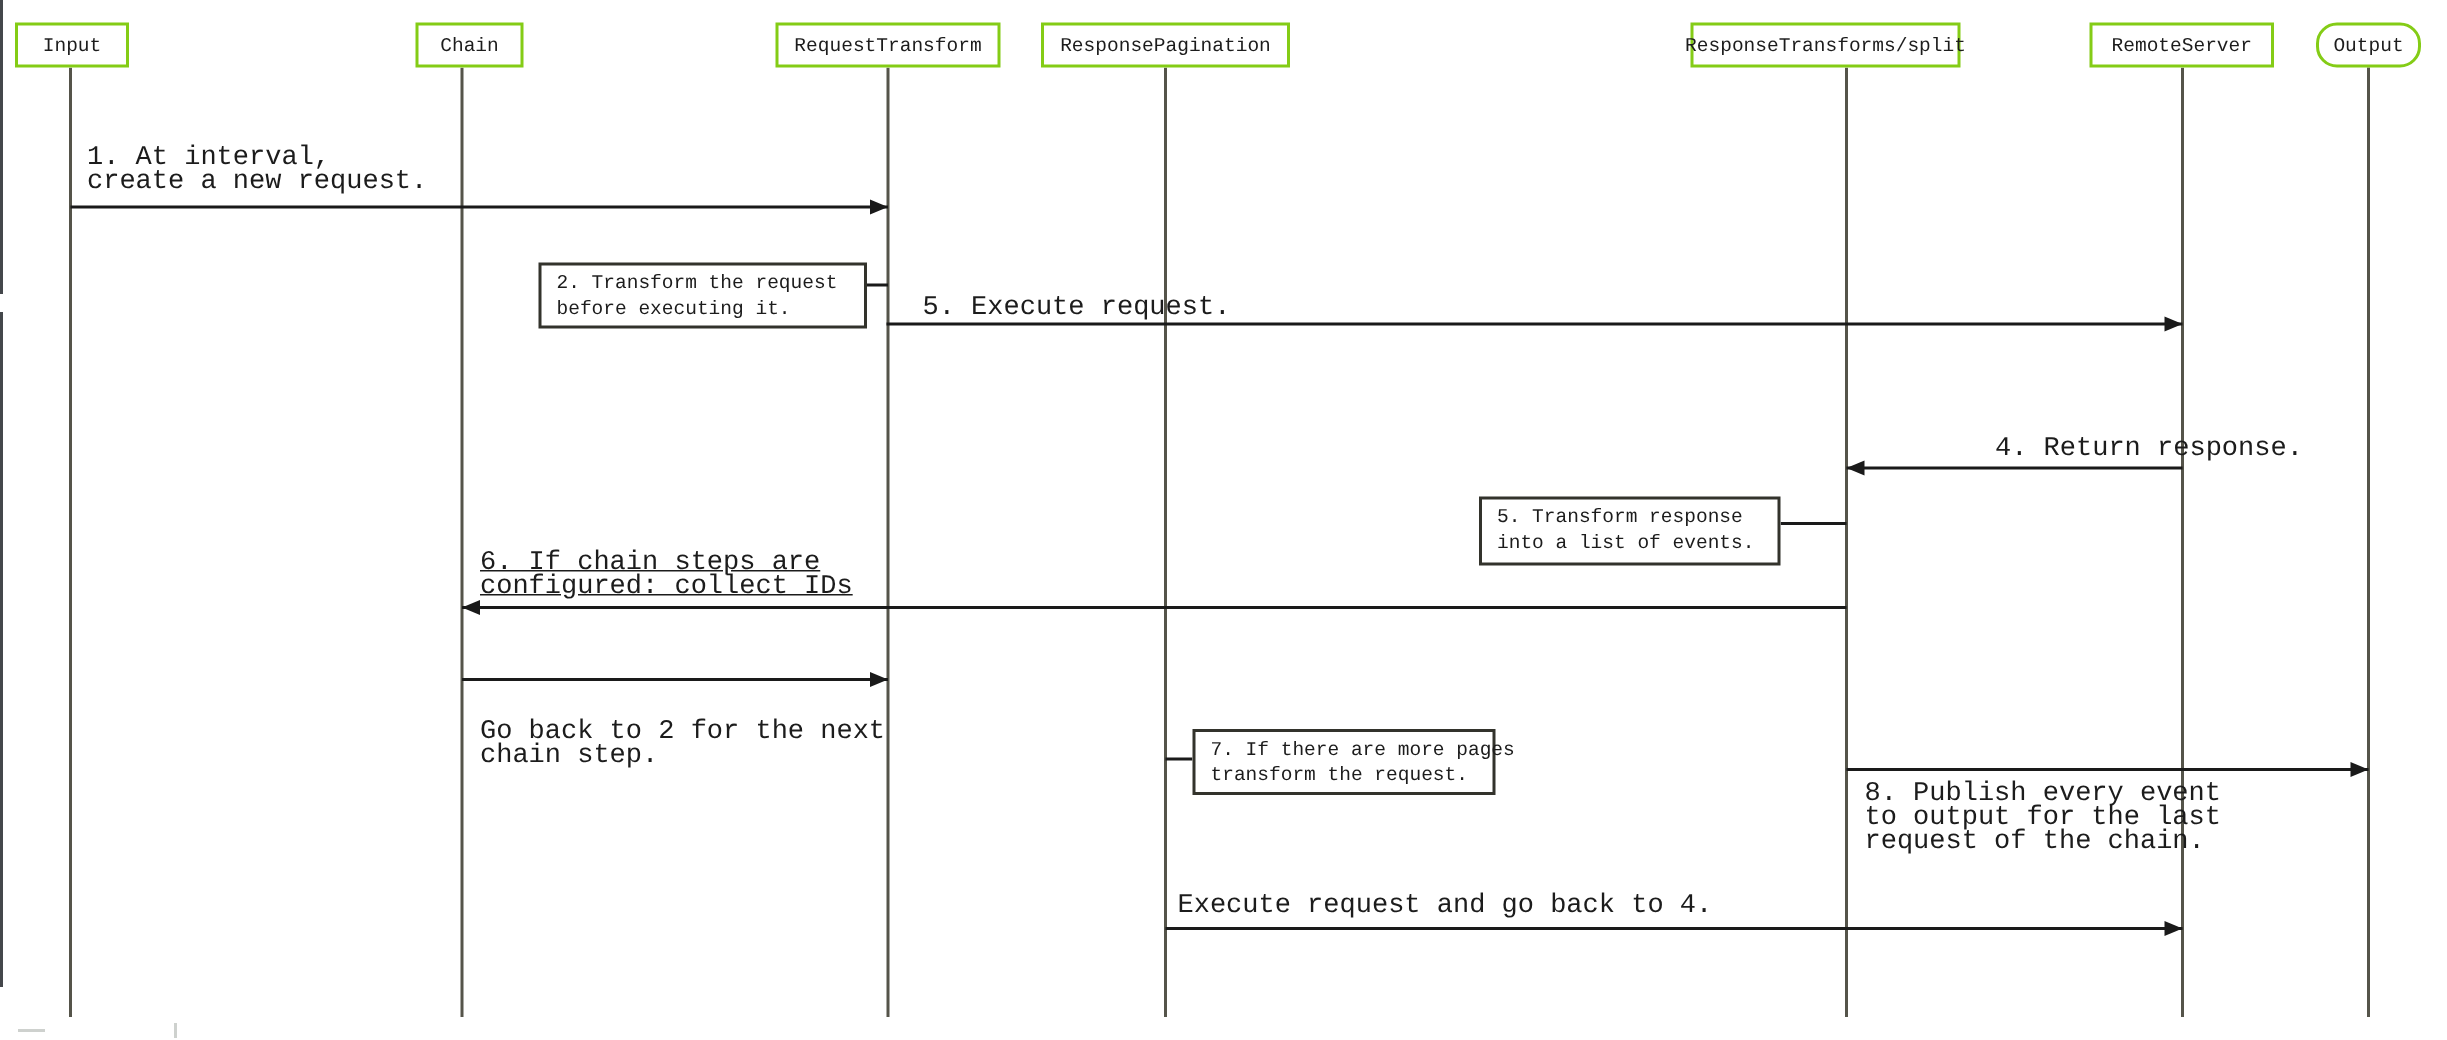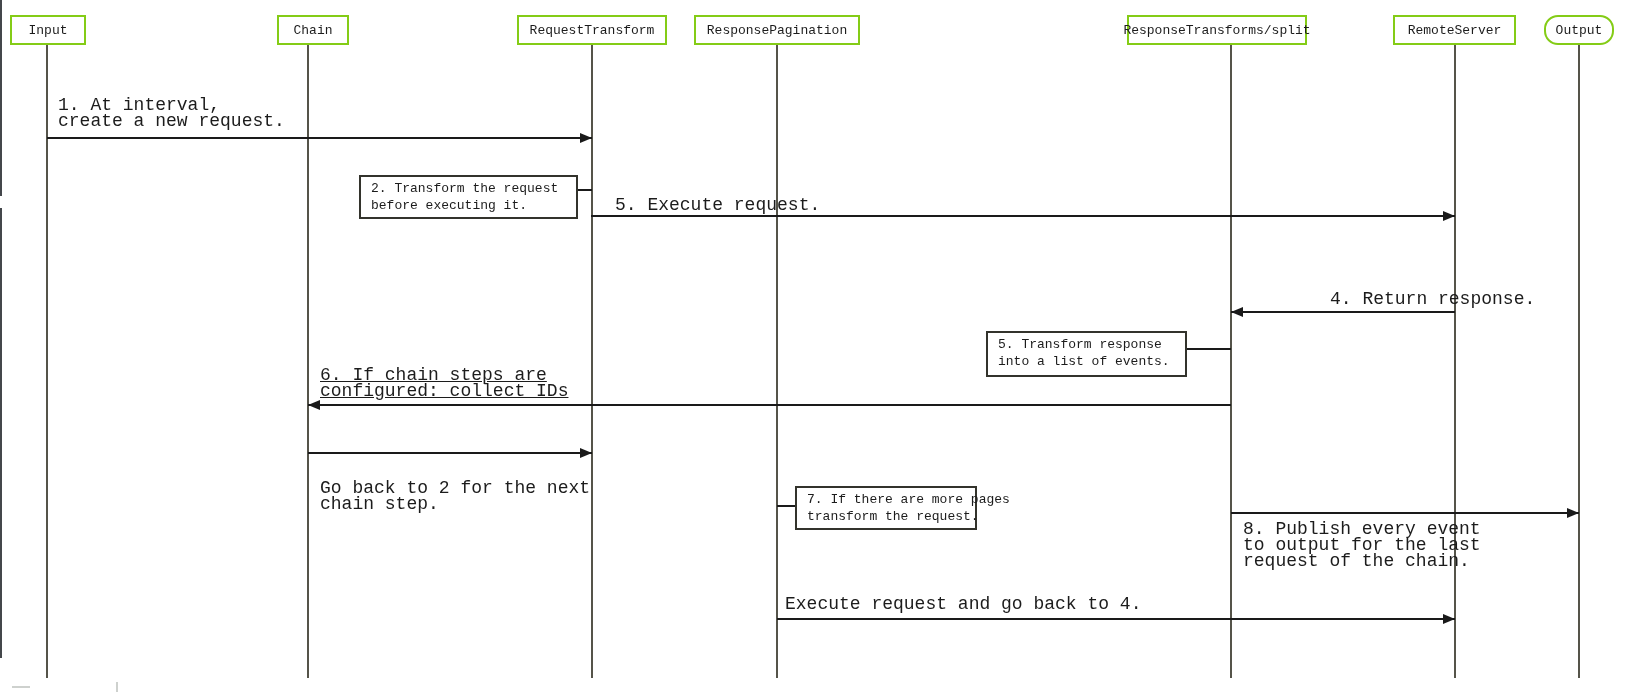--- a/index.html
+++ b/index.html
@@ -163,21 +163,21 @@
   <div class="head-left" style="left:308px; top:400px;"></div>
 
   <div class="msg-line" style="left:308px; top:452px; width:284px;"></div>
   <div class="head-right" style="left:580px; top:448px;"></div>
   <div class="msg-label" style="left:320px; top:480px;">
     <div>Go back to 2 for the next</div>
     <div>chain step.</div>
   </div>
 
   <div class="note-connector" style="left:777px; top:505px; width:18px;"></div>
-  <div class="note" style="left:795px; top:486px; width:182px; height:44px;">
+  <div class="note" style="left:795px; top:486px; width:202px; height:44px;">
     <div>7. If there are more pages</div>
     <div>transform the request.</div>
   </div>
 
   <div class="msg-line" style="left:1231px; top:512px; width:348px;"></div>
   <div class="head-right" style="left:1567px; top:508px;"></div>
   <div class="msg-label" style="left:1243px; top:521px;">
     <div>8. Publish every event</div>
     <div>to output for the last</div>
     <div>request of the chain.</div>

